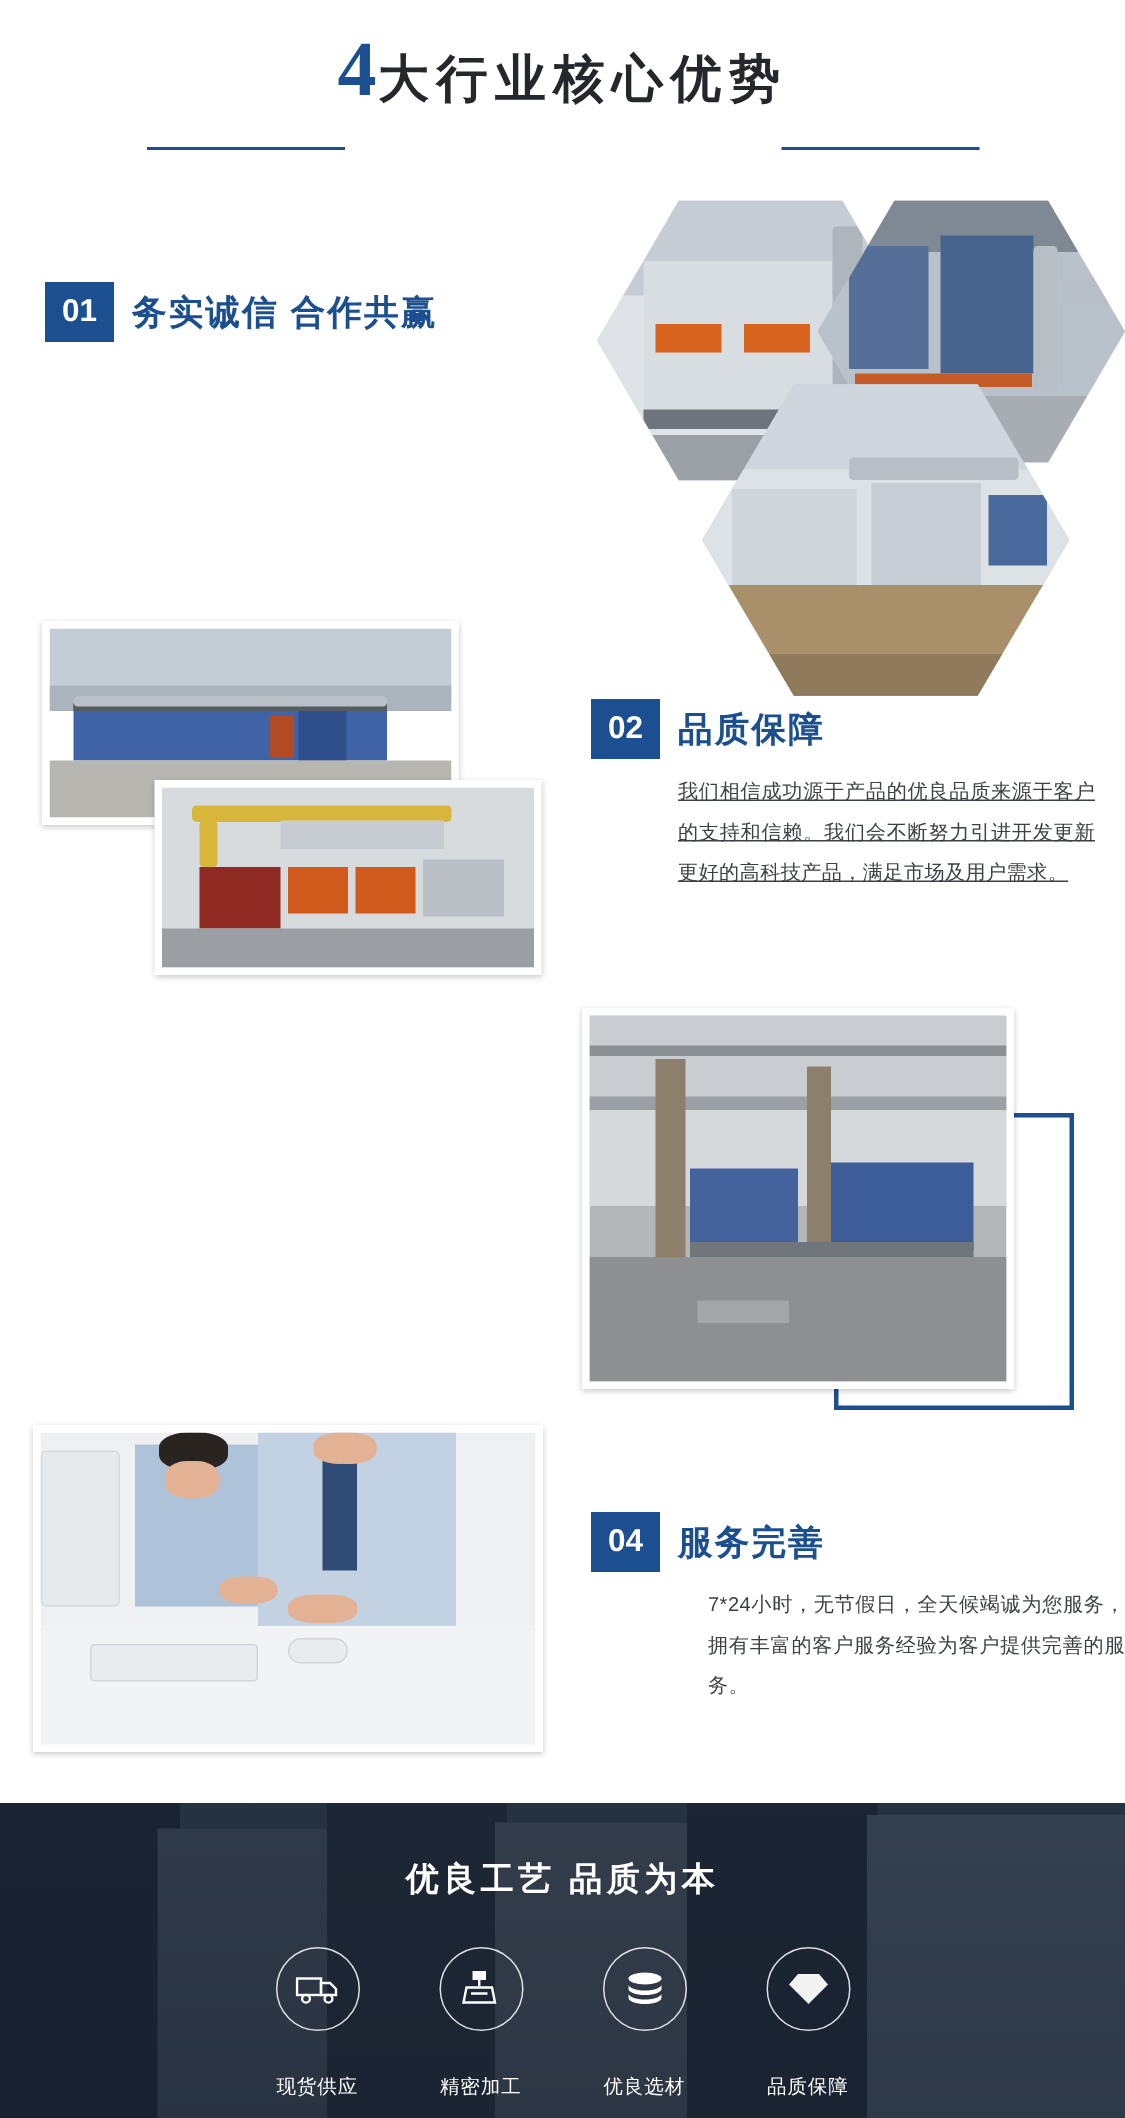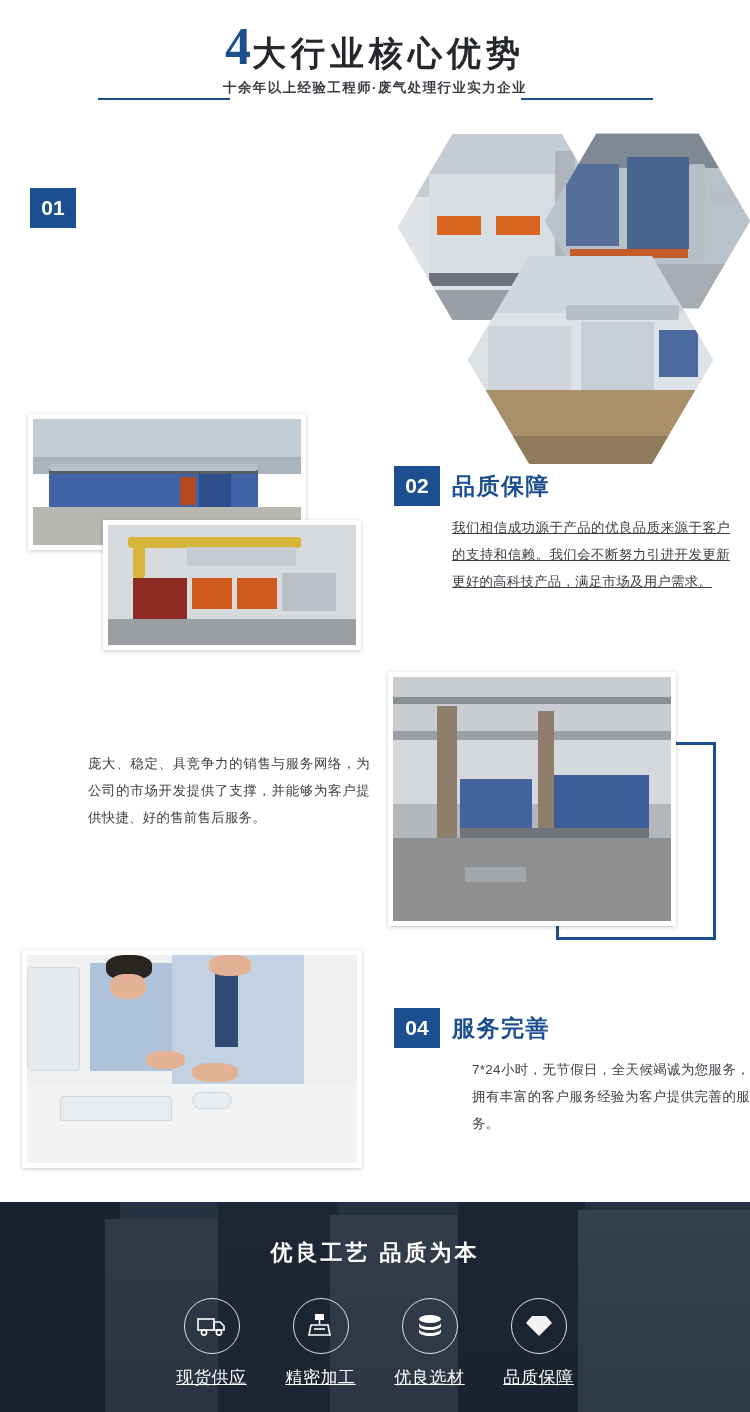--- a/index.html
+++ b/index.html
@@ -156,26 +156,25 @@
     gap: 31px;
   }
   .ficon-cell { width: 78px; text-align: center; }
   .ficon-circle {
     width: 56px; height: 56px; border-radius: 50%;
     border: 1.5px solid rgba(255,255,255,0.85);
     margin: 0 auto;
     display: flex; align-items: center; justify-content: center;
   }
   .ficon-label {
-    margin-top: 12px;
+    margin-top: 28px;
     color: #ffffff;
-    font-size: 17px;
+    font-size: 13px;
     letter-spacing: 0.6px;
     white-space: nowrap;
-    text-decoration: underline;
   }
 
   
   .sky { position:absolute; left:0; right:0; top:0; }
   .ground { position:absolute; left:0; right:0; bottom:0; }
   .band { position:absolute; }
   .duct { position:absolute; background:#b8bec6; border-radius:3px; }
   .panelblue { position:absolute; background:#3c5fa0; }
   .panelblue2 { position:absolute; background:#2f4e8c; }
   .orange { position:absolute; background:#d9641f; }
@@ -203,28 +202,28 @@
 
 <div class="header">
   <div class="hdr-line-wrap">
     <div class="hdr-line left"></div>
     <div class="hdr-line right"></div>
     <div class="header-inner">
       <div class="title-row">
         <span class="big-num">4</span>
         <span class="title-main">大行业核心优势</span>
       </div>
-      <div class="subtitle">十余年以上经验工程师·废气处理行业实力企业</div>
     </div>
   </div>
 </div>
 
 <div class="feature" style="left:30px; top:188px; width:340px;">
   <div class="ftitle-wrap">
     <div class="badge">01</div>
+    <div class="ftitle">务实诚信 合作共赢</div>
   </div>
 </div>
 
 <div class="hex" style="left:398px; top:132px; width:218px; height:190px;">
   <div class="ph">
     <div class="light" style="inset:0; background:#dfe3e7;"></div>
     <div class="metal" style="left:0; top:0; width:100%; height:34%; background:#c5ccd3;"></div>
     <div class="metal" style="left:14%; top:22%; width:58%; height:56%; background:#d8dde2;"></div>
     <div class="orange" style="left:18%; top:44%; width:20%; height:10%;"></div>
     <div class="orange" style="left:45%; top:44%; width:20%; height:10%;"></div>
@@ -308,21 +307,20 @@
     <div class="column" style="left:52%; top:14%; width:6%; height:54%;"></div>
     <div class="panelblue" style="left:24%; top:42%; width:26%; height:22%; background:#44639d;"></div>
     <div class="panelblue" style="left:58%; top:40%; width:34%; height:24%; background:#3d5d99;"></div>
     <div class="dark" style="left:24%; top:62%; width:68%; height:4%; background:#6f757a;"></div>
     <div class="floor" style="left:0; top:66%; width:100%; height:34%;"></div>
     <div class="light" style="left:26%; top:78%; width:22%; height:6%; background:#a4a7a9;"></div>
   </div>
 </div>
 
 <div class="feature" style="left:30px; top:742px; width:340px;">
-  <div class="fbody" style="margin-left:58px; width:282px;">庞大、稳定、具竞争力的销售与服务网络，为公司的市场开发提供了支撑，并能够为客户提供快捷、好的售前售后服务。</div>
 </div>
 
 <div class="frame" style="left:22px; top:950px; width:340px; height:218px;">
   <div class="ph">
     <div class="light" style="inset:0; background:#eef0f2;"></div>
     <div class="monitor" style="left:0%; top:6%; width:16%; height:50%; background:#e7eaed; border:1px solid #d6dadd;"></div>
     <div class="shirt" style="left:19%; top:4%; width:26%; height:52%; background:#aec3da;"></div>
     <div class="hair" style="left:24%; top:0%; width:14%; height:12%; border-radius:40%;"></div>
     <div class="skin" style="left:25%; top:9%; width:11%; height:12%; border-radius:40%;"></div>
     <div class="shirt2" style="left:44%; top:0%; width:40%; height:62%; background:#c3d2e3;"></div>

